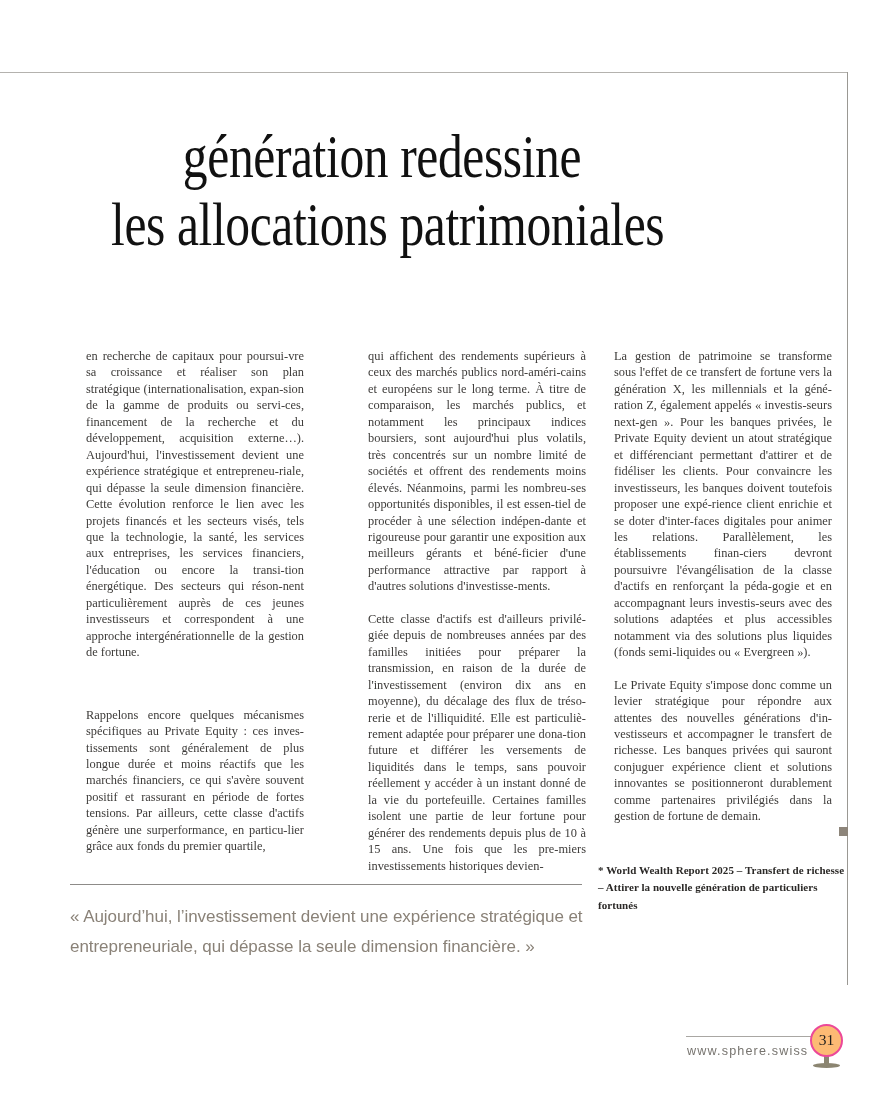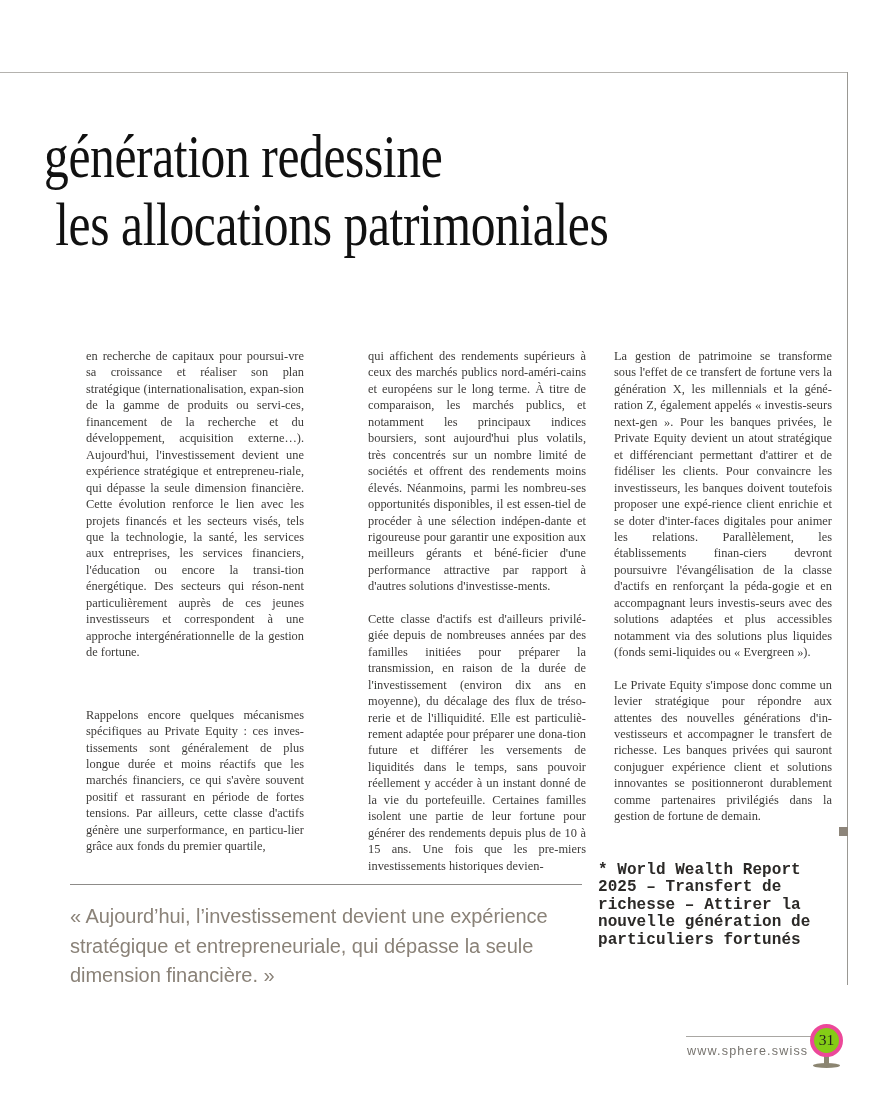--- a/index.html
+++ b/index.html
@@ -31,23 +31,24 @@
     left: 847px;
     top: 72px;
     width: 1px;
     height: 913px;
     background: #9a9893;
   }
 
   
   #headline {
     position: absolute;
-    left: 44px;
+    left: 62px;
     top: 122px;
     width: 800px;
+    text-align: center;
   }
   #headline .hl-line {
     font-family: "Liberation Serif", serif;
     font-weight: 400;
     font-size: 62px;
     line-height: 68px;
     letter-spacing: -0.5px;
     color: #111111;
     white-space: nowrap;
     transform: scaleX(0.80);
@@ -97,21 +98,21 @@
     width: 512px;
     height: 1px;
     background: #8d8b88;
   }
   #pullquote {
     position: absolute;
     left: 70px;
     top: 902px;
     width: 520px;
     font-family: "Liberation Sans", sans-serif;
-    font-size: 20px;
+    font-size: 17px;
     line-height: 29.5px;
     color: #8a8278;
     letter-spacing: -0.05px;
   }
 
   
   #end-marker {
     display: inline-block;
     width: 9px;
     height: 9px;
@@ -121,22 +122,22 @@
   }
   .endline {
     text-align: right;
     margin-top: -16.45px;
     padding-right: 0;
     height: 16.45px;
   }
 
   
   .footnote {
-    font-family: Liberation Mono, monospace;
-    font-size: 16px;
+    font-family: Liberation Serif, serif;
+    font-size: 11px;
     line-height: 17.5px;
     font-weight: 700;
     color: #2b2927;
     text-align: left;
     margin-top: 21px;
     letter-spacing: 0.05px;
   }
 
   
   #footer {
@@ -170,23 +171,23 @@
     top: -2px;
     width: 48px;
     height: 48px;
   }
   #page-logo .sphere-ball {
     position: absolute;
     left: 5px;
     top: 0px;
     width: 33px;
     height: 33px;
-    border: 4px solid #ec4899;
+    border: 2px solid #ec4899;
     border-radius: 50%;
-    background: #84cc16;
+    background: #fdba74;
     display: flex;
     align-items: center;
     justify-content: center;
   }
   #page-logo .sphere-num {
     font-family: "Liberation Serif", serif;
     font-size: 15.5px;
     color: #201f1d;
     line-height: 1;
     margin-top: -1px;

